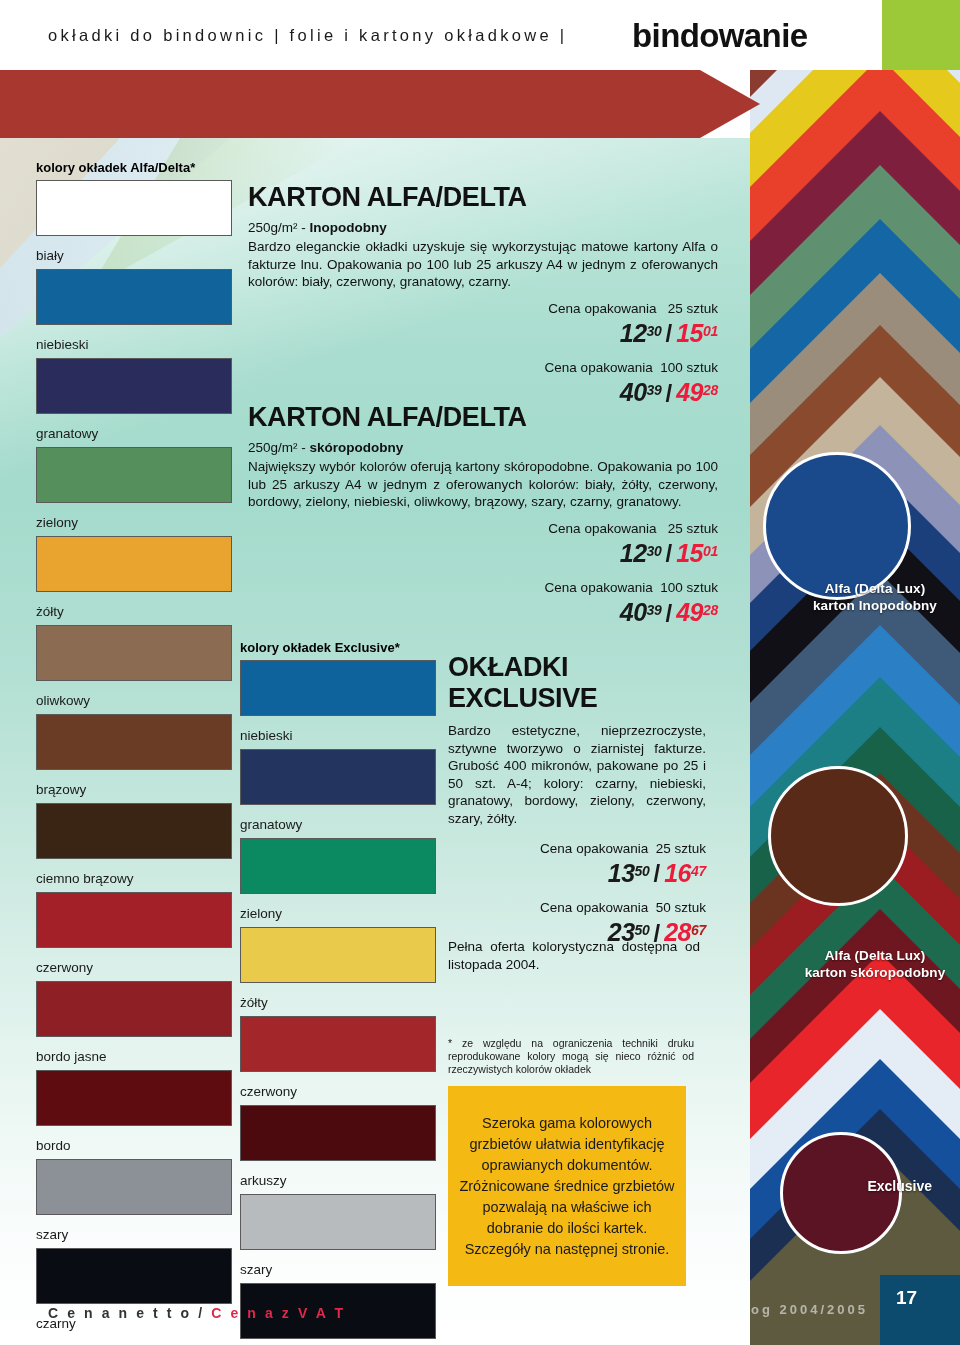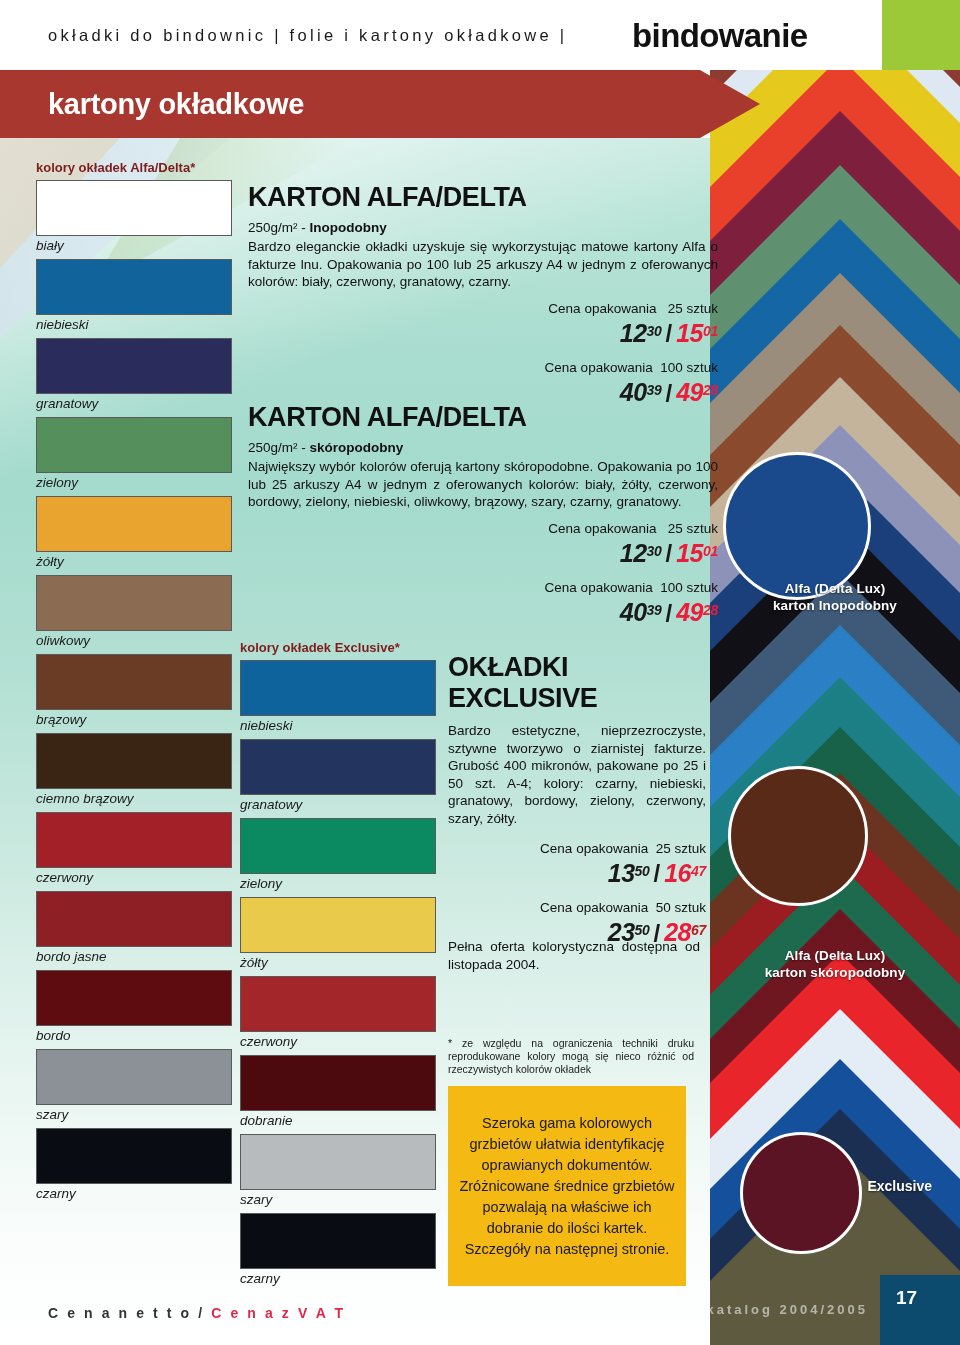--- a/index.html
+++ b/index.html
@@ -71,21 +71,21 @@
     opacity: 0.75;
   }
   .mint-diag3 {
     position: absolute; left: 60px; top: 138px; width: 300px; height: 150px;
     background: linear-gradient(120deg, rgba(186,215,170,0.85) 0%, rgba(186,215,170,0) 75%);
     clip-path: polygon(120px 0, 300px 0, 30px 150px);
   }
 
   
   .photocol {
-    position: absolute; right: 0; top: 60px; width: 250px; height: 1285px;
+    position: absolute; right: 0; top: 60px; width: 210px; height: 1285px;
     overflow: hidden;
   }
   .sheet {
     position: absolute; left: -80px; width: 420px; height: 420px;
     transform: rotate(45deg);
     transform-origin: center center;
   }
   .photo-label {
     position: absolute; width: 250px; text-align: center;
     color: #ffffff; font-weight: bold; font-size: 13.5px;
@@ -121,32 +121,31 @@
     font-size: 14px; letter-spacing: 2.6px; font-weight: bold;
     white-space: nowrap; color: #333333;
   }
   .footer-note .vat { color: #e0284a; }
 
   
   .swcol { position: absolute; width: 196px; }
   .swcol.col1 { left: 36px; top: 160px; }
   .swcol.col2 { left: 240px; top: 640px; }
   .swcol-head {
-    font-size: 13px; font-weight: bold; color: #7f1d1d;
+    font-size: 13px; font-weight: bold; color: #000000;
     margin-bottom: 5px; white-space: nowrap;
   }
   .sw-item { margin-bottom: 4px; }
   .sw-chip {
     width: 196px; height: 56px;
     border: 1px solid #5a5a5a;
   }
   .sw-name {
     font-size: 13.5px; color: #1a1a1a; line-height: 18px;
-    padding-top: 1px;
-    font-style: italic;
+    padding-top: 11px;
   }
 
   
   .block { position: absolute; }
   .bigtitle {
     font-size: 27px; font-weight: bold; color: #111111;
     letter-spacing: -0.4px; line-height: 30px; white-space: nowrap;
   }
   .spec { font-size: 13.5px; color: #111111; line-height: 18px; }
   .spec b { font-weight: bold; }
@@ -257,21 +256,20 @@
     <span>17</span>
   </div>
 
   <div class="topbar">
     <div class="topbar-green"></div>
     <div class="topbar-kicker">okładki do bindownic | folie i kartony okładkowe |</div>
     <div class="topbar-brand">bindowanie</div>
   </div>
 
   <div class="redband"></div>
-  <div class="redband-title">kartony okładkowe</div>
 
   <div class="swcol col1">
     <div class="swcol-head">kolory okładek Alfa/Delta*</div>
     <div id="col1-items">
         <div class="sw-item">
           <div class="sw-chip" style="background: rgb(255, 255, 255);"></div>
           <div class="sw-name">biały</div>
         </div>
         <div class="sw-item">
           <div class="sw-chip" style="background: rgb(16, 99, 155);"></div>
@@ -342,21 +340,21 @@
         <div class="sw-item">
           <div class="sw-chip" style="background: rgb(233, 202, 75);"></div>
           <div class="sw-name">żółty</div>
         </div>
         <div class="sw-item">
           <div class="sw-chip" style="background: rgb(163, 38, 43);"></div>
           <div class="sw-name">czerwony</div>
         </div>
         <div class="sw-item">
           <div class="sw-chip" style="background: rgb(77, 10, 14);"></div>
-          <div class="sw-name">dobranie</div>
+          <div class="sw-name">arkuszy</div>
         </div>
         <div class="sw-item">
           <div class="sw-chip" style="background: rgb(184, 187, 189);"></div>
           <div class="sw-name">szary</div>
         </div>
         <div class="sw-item">
           <div class="sw-chip" style="background: rgb(10, 12, 20);"></div>
           <div class="sw-name">czarny</div>
         </div>
       </div>

